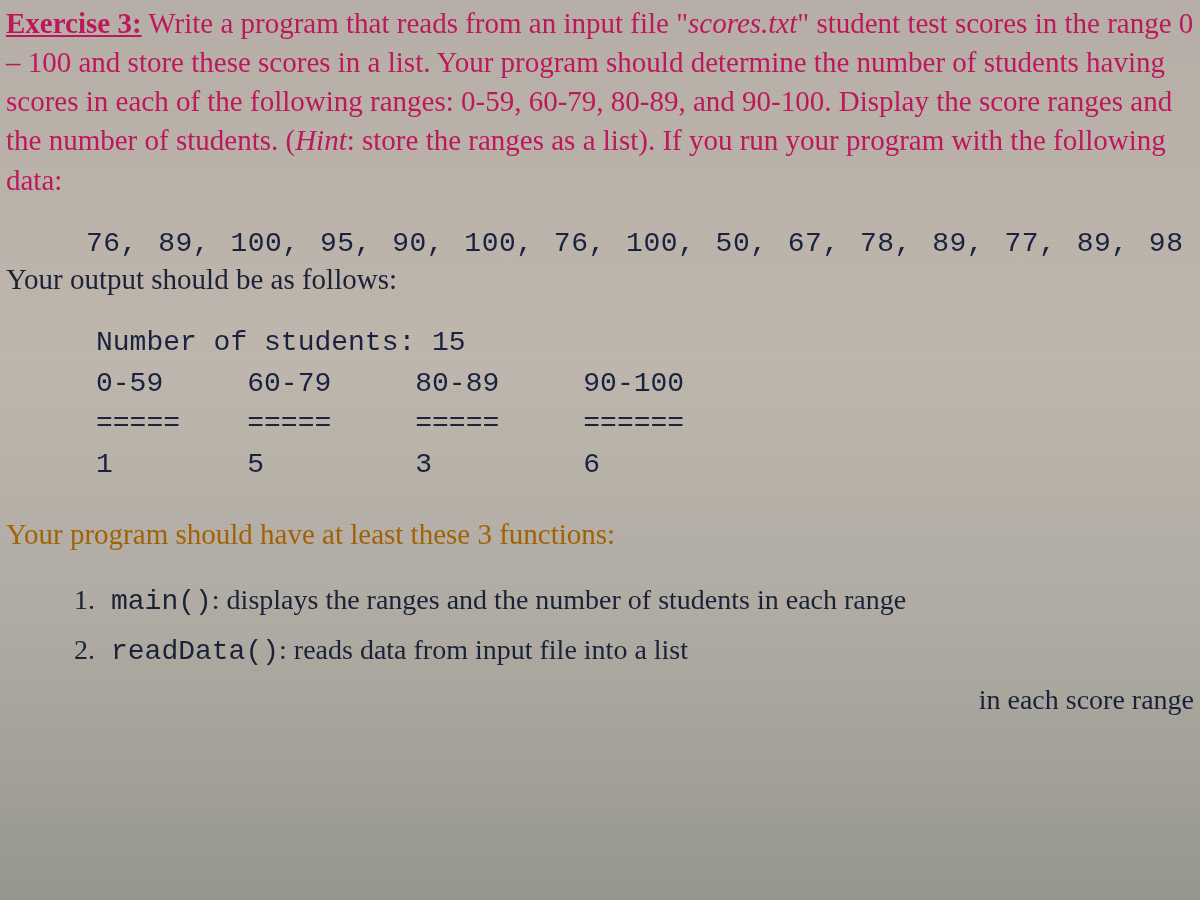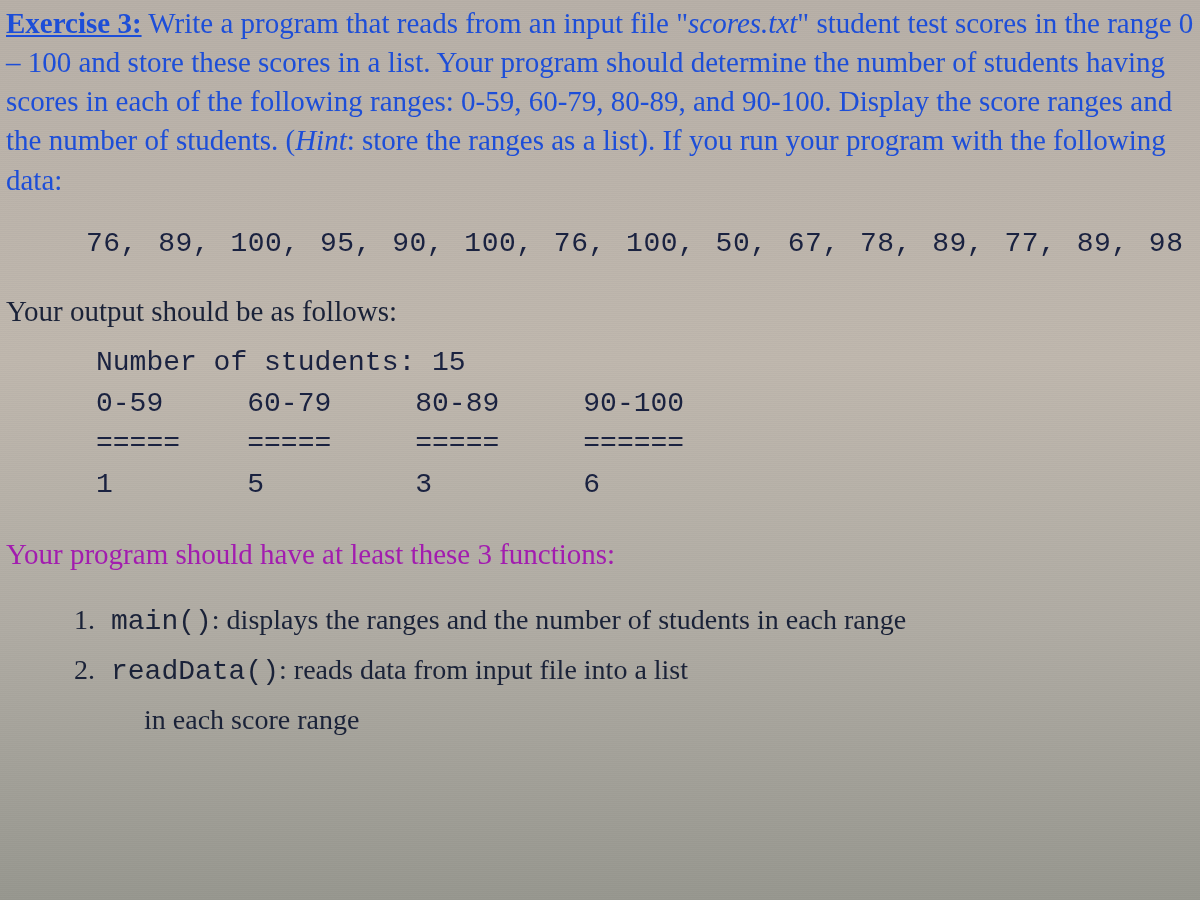--- a/index.html
+++ b/index.html
@@ -24,60 +24,59 @@
       background: repeating-linear-gradient(0deg, rgba(0,0,0,0.02) 0px, rgba(0,0,0,0.02) 1px, transparent 1px, transparent 2px);
       pointer-events: none;
     }
     .content {
       position: relative;
       z-index: 1;
     }
     .intro {
       font-size: 29px;
       line-height: 1.35;
-      color: #1d4ed8;
+      color: #be185d;
       margin-bottom: 28px;
     }
     .exercise-label {
       text-decoration: underline;
       font-weight: bold;
     }
     .filename {
       font-style: italic;
     }
     .hint-label {
       font-style: italic;
     }
     .data-line {
       font-family: 'Courier New', Courier, monospace;
       font-size: 28px;
       color: #1a2240;
       padding-left: 80px;
-      margin-bottom: 32px;
       letter-spacing: 0.5px;
       word-spacing: 3px;
     }
     .subhead {
       font-size: 29px;
       line-height: 1.4;
       color: #1a2238;
-      margin-bottom: 12px;
+      margin-bottom: 24px;
     }
     .output-block {
       font-family: 'Courier New', Courier, monospace;
       font-size: 28px;
       color: #1a2240;
       padding-left: 90px;
       margin-bottom: 32px;
       line-height: 1.45;
       white-space: pre;
     }
     .func-intro {
       font-size: 29px;
-      color: #a21caf;
+      color: #a16207;
       margin-bottom: 28px;
     }
     .func-list {
       padding-left: 40px;
     }
     .func-item {
       font-size: 28px;
       line-height: 1.5;
       color: #1a2238;
       margin-bottom: 6px;
@@ -85,20 +84,21 @@
     }
     .func-item .num {
       display: inline-block;
       width: 30px;
     }
     .mono {
       font-family: 'Courier New', Courier, monospace;
     }
     .continuation {
       padding-left: 70px;
+      text-align: right;
     }
   </style>
 </head>
 <body>
 
 <div class="content">
 
   <p class="intro">
     <span class="exercise-label">Exercise 3:</span><span> Write a program that reads from an input file "</span><span class="filename">scores.txt</span><span>" student test scores in the range 0 – 100 and store these scores in a list. Your program should determine the number of students having scores in each of the following ranges: 0-59, 60-79, 80-89, and 90-100. Display the score ranges and the number of students. (</span><span class="hint-label">Hint</span><span>: store the ranges as a list). If you run your program with the following data:</span>
   </p>

